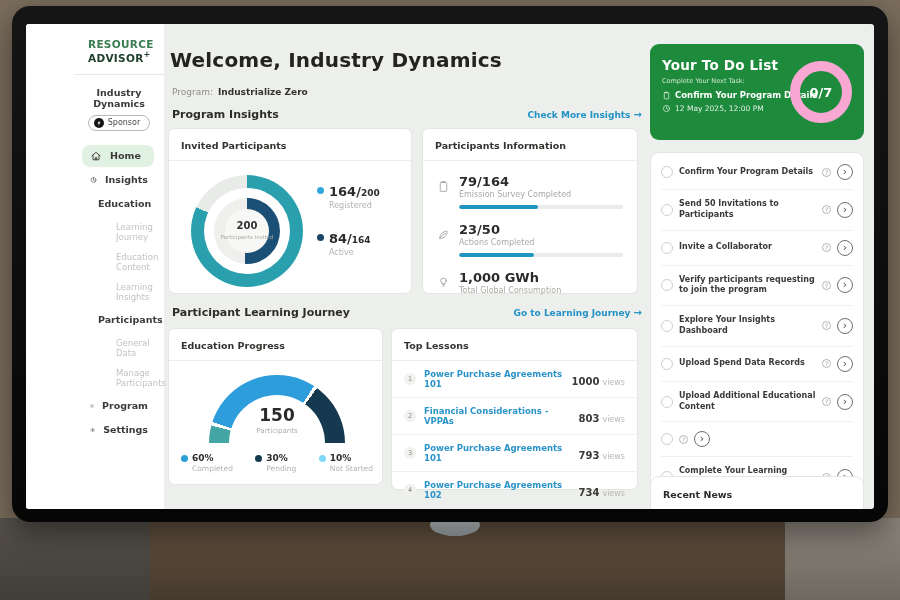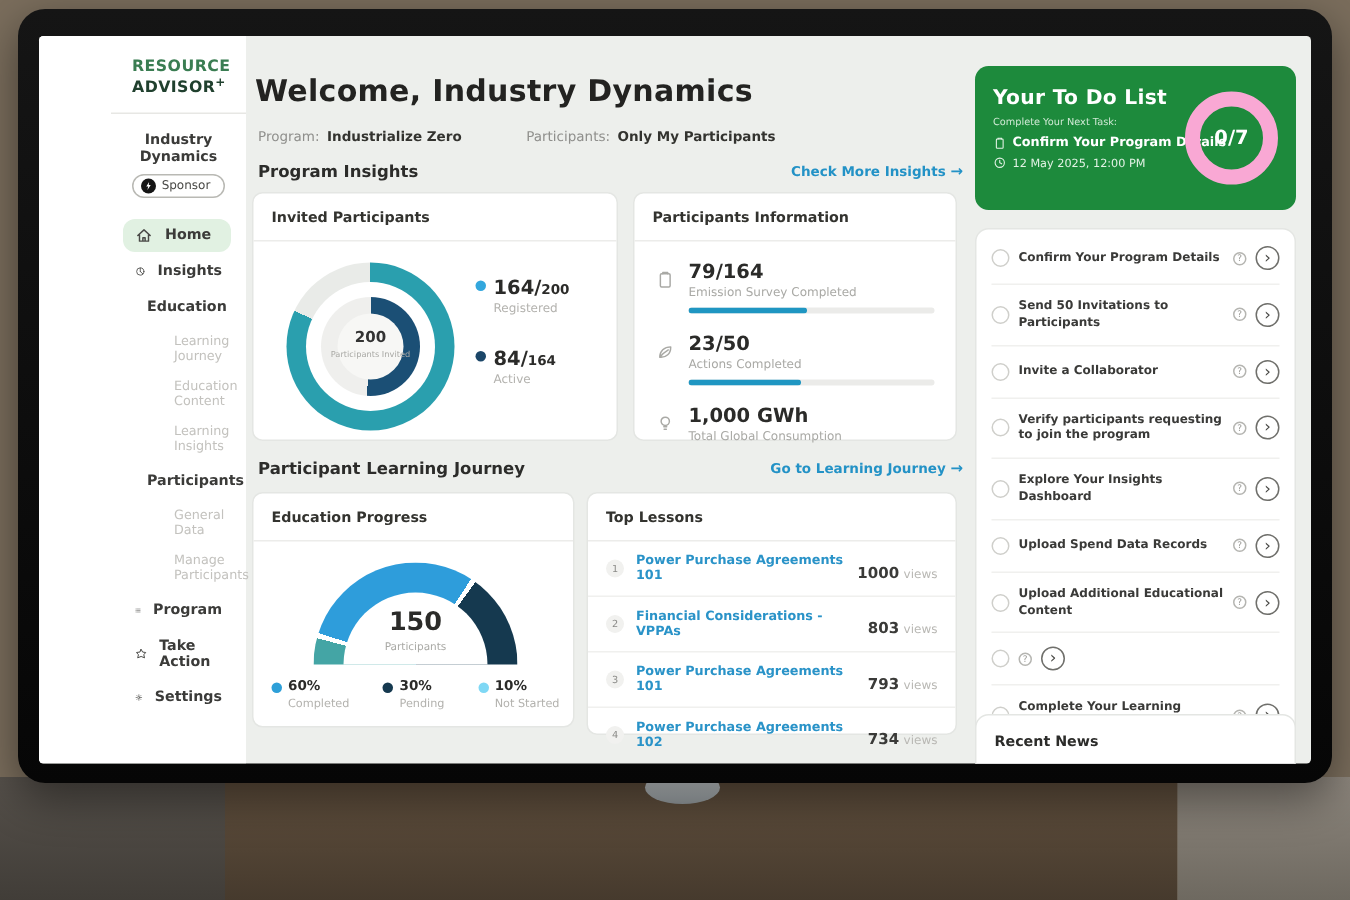--- a/index.html
+++ b/index.html
@@ -199,48 +199,35 @@
       <div class="nav-sub">General Data</div>
       <div class="nav-sub">Manage Participants</div>
       <div class="nav-item">
         <svg viewBox="0 0 16 16">
               <path d="M2.5 4 H3.5 M6 4 H13.5 M2.5 8 H3.5 M6 8 H13.5 M2.5 12 H3.5 M6 12 H13.5"></path>
             </svg>
         <span class="nlabel">Program</span>
       </div>
       <div class="nav-item">
         <svg viewBox="0 0 16 16">
-              <path d="M8 2 L10 5.5 L14 6 L11.5 9 L12.5 13 L8 11.2 L3.5 13 L4.5 9 L2 6 L6 5.5 Z"></path>
-            </svg>
-        <span class="nlabel">Take Action</span>
-      </div>
-      <div class="nav-item">
-        <svg viewBox="0 0 16 16">
               <circle cx="8" cy="8" r="2.2"></circle>
               <path d="M8 2.2 V4 M8 12 V13.8 M2.2 8 H4 M12 8 H13.8 M3.9 3.9 L5.2 5.2 M10.8 10.8 L12.1 12.1 M12.1 3.9 L10.8 5.2 M5.2 10.8 L3.9 12.1"></path>
             </svg>
         <span class="nlabel">Settings</span>
       </div>
     </div>
   </aside>
 
   <main class="main">
     <h1 class="welcome">Welcome, Industry Dynamics</h1>
 
     <div class="filters">
       <div class="filter">
         <span class="f-label">Program:</span>
         <span class="f-value">Industrialize Zero</span>
-        <span class="chev"><svg viewBox="0 0 12 8">
-                <path d="M1.5 1.5 L6 6 L10.5 1.5"></path>
-              </svg></span>
-      </div>
-      <div class="filter">
-        <span class="f-label">Participants:</span>
-        <span class="f-value">Only My Participants</span>
         <span class="chev"><svg viewBox="0 0 12 8">
                 <path d="M1.5 1.5 L6 6 L10.5 1.5"></path>
               </svg></span>
       </div>
     </div>
 
     <div class="sec-row" style="top:84px;">
       <span class="sec-title">Program Insights</span>
       <span class="sec-link">
         <span>Check More Insights</span>

